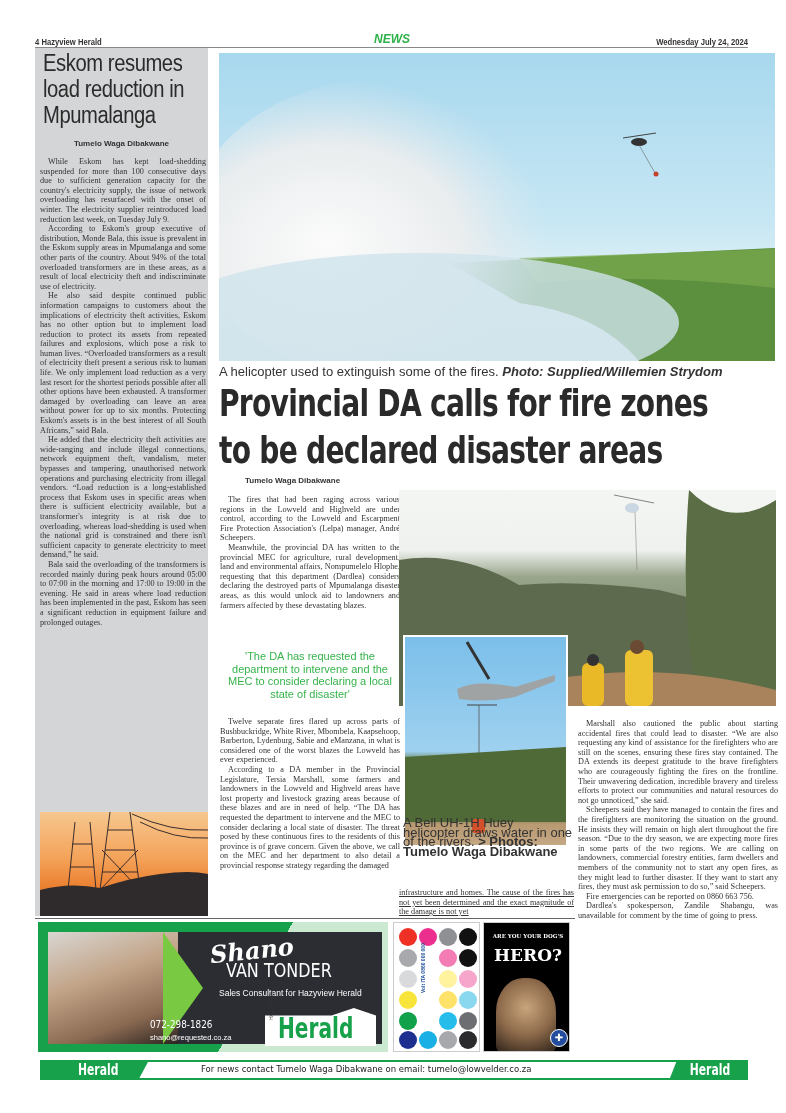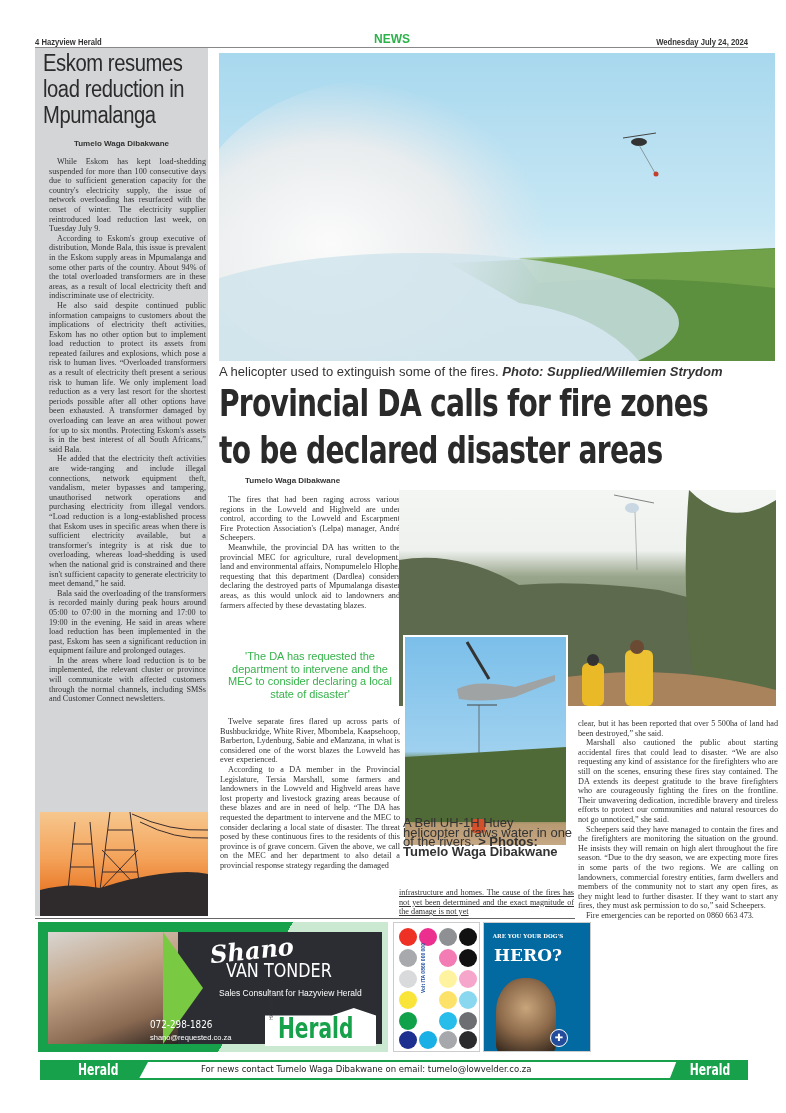--- a/index.html
+++ b/index.html
@@ -3,30 +3,30 @@
 <meta charset="utf-8">
 <style>
   * { box-sizing: border-box; margin: 0; padding: 0; }
   html, body { width: 786px; height: 1113px; background: #ffffff; overflow: hidden; }
   body { position: relative; font-family: "Liberation Serif", serif; color: #222; }
 
   .abs { position: absolute; }
 
   
   .hdr-left { left: 35px; top: 37px; font-family: "Liberation Sans", sans-serif; font-size: 9px; font-weight: bold; color: #333; transform: scaleX(0.85); transform-origin: left; }
-  .hdr-center { left: 374px; top: 32px; font-family: "Liberation Sans", sans-serif; font-size: 12px; font-weight: bold; color: #2db14a; }
+  .hdr-center { left: 374px; top: 32px; font-family: "Liberation Sans", sans-serif; font-size: 12px; font-weight: bold; color: #2db14a; font-style: italic; }
   .hdr-right { right: 38px; top: 37px; font-family: "Liberation Sans", sans-serif; font-size: 9px; font-weight: bold; color: #333; transform: scaleX(0.85); transform-origin: right; }
   .hdr-rule { left: 35px; top: 47px; width: 713px; height: 1px; background: #888; }
 
   
   .sidebar { left: 35px; top: 48px; width: 173px; height: 868px; background: #d4d5d7; }
   .side-title { left: 43px; top: 50px; width: 165px; font-family: "Liberation Sans", sans-serif; font-size: 23px; line-height: 26px; color: #2b2b2b; letter-spacing: -0.5px; transform: scaleX(0.88); transform-origin: left; }
   .side-byline { left: 35px; top: 139px; width: 173px; text-align: center; font-family: "Liberation Sans", sans-serif; font-size: 8px; font-weight: bold; color: #333; }
   .side-body { left: 40px; top: 157px; width: 166px; font-size: 8.2px; line-height: 9.6px; color: #333; text-align: justify; }
-  .side-body p { text-indent: 8px; margin-left: 9px; }
+  .side-body p { text-indent: 8px; }
   .side-photo { left: 40px; top: 812px; width: 168px; height: 104px; background: linear-gradient(180deg, #f6c78e 0%, #f4a259 45%, #e97c2c 75%, #3a2f33 78%, #2f2a2c 100%); overflow: hidden; }
 
   
   .main-photo { left: 219px; top: 53px; width: 556px; height: 308px; overflow: hidden; background: linear-gradient(180deg, #a8d8ee 0%, #c7e7f4 55%, #e3f1f6 75%, #d9e8ea 100%); }
   .main-caption { left: 219px; top: 364px; font-family: "Liberation Sans", sans-serif; font-size: 13px; color: #333; }
   .main-caption b { font-style: italic; }
 
   
   .headline { left: 219px; top: 380px; width: 560px; font-family: "DejaVu Sans", sans-serif; font-weight: bold; font-size: 38px; line-height: 47px; color: #2a2a2a; letter-spacing: -1px; transform: scaleX(0.74); transform-origin: left; white-space: nowrap; }
   .byline2 { left: 245px; top: 476px; font-family: "Liberation Sans", sans-serif; font-size: 8px; font-weight: bold; color: #333; }
@@ -58,21 +58,21 @@
   .ad1 .phone { position: absolute; left: 112px; top: 96px; font-family: "DejaVu Sans", sans-serif; font-size: 11px; color: #fff; transform: scaleX(0.8); transform-origin: left; }
   .ad1 .email { position: absolute; left: 112px; top: 111px; font-family: "Liberation Sans", sans-serif; font-size: 7.5px; color: #fff; }
   .ad1 .brand { position: absolute; left: 227px; top: 86px; width: 111px; height: 38px; background: #fff; clip-path: polygon(0 20%, 60% 20%, 80% 0, 100% 20%, 100% 100%, 0 100%); }
   .ad1 .brand-small { position: absolute; left: 230px; top: 98px; font-family: "Liberation Sans", sans-serif; font-size: 5px; color: #333; transform: rotate(-90deg); transform-origin: left top; }
   .ad1 .brand-text { position: absolute; left: 240px; top: 90px; font-family: "DejaVu Sans", sans-serif; font-weight: bold; font-size: 28px; color: #16a14a; transform: scaleX(0.72); transform-origin: left; }
 
   .ad2 { left: 393px; top: 922px; width: 87px; height: 130px; background: #fff; border: 1px solid #ccc; }
   .dot { position: absolute; width: 18px; height: 18px; border-radius: 50%; }
   .ad2 .vert { position: absolute; left: 26px; top: 70px; font-family: "Liberation Sans", sans-serif; font-size: 5px; font-weight: bold; color: #1f4fa0; transform: rotate(-90deg); transform-origin: left top; white-space: nowrap; }
 
-  .ad3 { left: 483px; top: 922px; width: 108px; height: 130px; background: #0369a1; border: 1px solid #ccc; overflow: hidden; }
+  .ad3 { left: 483px; top: 922px; width: 87px; height: 130px; background: #000000; border: 1px solid #ccc; overflow: hidden; }
   .ad3 .q { position: absolute; left: 0; width: 88px; top: 10px; text-align: center; font-family: "DejaVu Serif", serif; font-weight: bold; font-size: 5.5px; color: #fff; }
   .ad3 .hero { position: absolute; left: 0; width: 88px; top: 22px; text-align: center; font-family: "DejaVu Serif", serif; font-weight: bold; font-size: 17px; color: #fff; }
   .ad3 .dog { position: absolute; left: 12px; top: 55px; width: 60px; height: 75px; border-radius: 45% 45% 10% 10%; background: radial-gradient(circle at 50% 40%, #c9a57c 0%, #8d6a4a 50%, #2a2018 100%); }
   .ad3 .badge { position: absolute; left: 66px; top: 106px; width: 18px; height: 18px; border-radius: 50%; background: #244c9c; border: 1px solid #fff; color: #fff; font-size: 10px; line-height: 16px; text-align: center; }
 
   
   .footer { left: 40px; top: 1060px; width: 708px; height: 20px; background: #fff; border-top: 2px solid #16a14a; border-bottom: 2px solid #16a14a; }
   .footer .logo-l { position: absolute; left: 0; top: 0; width: 108px; height: 16px; background: #16a14a; clip-path: polygon(0 0, 100% 0, 92% 100%, 0 100%); }
   .footer .logo-r { position: absolute; right: 0; top: 0; width: 78px; height: 16px; background: #16a14a; clip-path: polygon(8% 0, 100% 0, 100% 100%, 0 100%); }
   .footer .lt { position: absolute; left: 38px; top: -1px; font-family: "DejaVu Sans", sans-serif; font-weight: bold; font-size: 15px; color: #fff; transform: scaleX(0.72); transform-origin: left; }
@@ -89,21 +89,20 @@
 
 <div class="abs sidebar"></div>
 <div class="abs side-title">Eskom resumes load reduction in Mpumalanga</div>
 <div class="abs side-byline">Tumelo Waga Dibakwane</div>
 <div class="abs side-body">
   <p>While Eskom has kept load-shedding suspended for more than 100 consecutive days due to sufficient generation capacity for the country's electricity supply, the issue of network overloading has resurfaced with the onset of winter. The electricity supplier reintroduced load reduction last week, on Tuesday July 9.</p>
   <p>According to Eskom's group executive of distribution, Monde Bala, this issue is prevalent in the Eskom supply areas in Mpumalanga and some other parts of the country. About 94% of the total overloaded transformers are in these areas, as a result of local electricity theft and indiscriminate use of electricity.</p>
   <p>He also said despite continued public information campaigns to customers about the implications of electricity theft activities, Eskom has no other option but to implement load reduction to protect its assets from repeated failures and explosions, which pose a risk to human lives. “Overloaded transformers as a result of electricity theft present a serious risk to human life. We only implement load reduction as a very last resort for the shortest periods possible after all other options have been exhausted. A transformer damaged by overloading can leave an area without power for up to six months. Protecting Eskom's assets is in the best interest of all South Africans,” said Bala.</p>
   <p>He added that the electricity theft activities are wide-ranging and include illegal connections, network equipment theft, vandalism, meter bypasses and tampering, unauthorised network operations and purchasing electricity from illegal vendors. “Load reduction is a long-established process that Eskom uses in specific areas when there is sufficient electricity available, but a transformer's integrity is at risk due to overloading, whereas load-shedding is used when the national grid is constrained and there isn't sufficient capacity to generate electricity to meet demand,” he said.</p>
   <p>Bala said the overloading of the transformers is recorded mainly during peak hours around 05:00 to 07:00 in the morning and 17:00 to 19:00 in the evening. He said in areas where load reduction has been implemented in the past, Eskom has seen a significant reduction in equipment failure and prolonged outages.</p>
-  <p>In the areas where load reduction is to be implemented, the relevant cluster or province will communicate with affected customers through the normal channels, including SMSs and Customer Connect newsletters.</p>
 </div>
 <div class="abs side-photo">
   <svg width="168" height="104">
     <g stroke="#3a2c2c" stroke-width="1" fill="none">
       <path d="M70 0 L60 78 M90 0 L100 78 M62 60 L98 60 M65 38 L95 38 M68 18 L92 18 M60 78 L98 38 M100 78 L62 38"></path>
       <path d="M35 10 L28 78 M50 10 L56 78 M30 55 L54 55 M32 32 L52 32"></path>
       <path d="M92 2 Q130 20 168 18"></path>
       <path d="M100 10 Q135 28 168 26"></path>
     </g>
     <path d="M0 78 Q30 70 60 76 Q90 66 120 62 Q150 58 168 62 L168 104 L0 104 Z" fill="#2f2a2c"></path>
@@ -184,24 +183,24 @@
 </div>
 <div class="abs heli-caption">
   <span>A Bell UH-1H Huey helicopter draws water in one of the rivers.</span>
   <b>&gt; Photos: Tumelo Waga Dibakwane</b>
 </div>
 
 <div class="abs col col2">
   <p style="text-indent:0">infrastructure and homes. The cause of the fires has not yet been determined and the exact magnitude of the damage is not yet</p>
 </div>
 <div class="abs col col3a">
-  <p style="text-indent:0">clear, but it has been reported that over 5 500ha of land had been destroyed,” she said.</p>
   <p>Marshall also cautioned the public about starting accidental fires that could lead to disaster. “We are also requesting any kind of assistance for the firefighters who are still on the scenes, ensuring these fires stay contained. The DA extends its deepest gratitude to the brave firefighters who are courageously fighting the fires on the frontline. Their unwavering dedication, incredible bravery and tireless efforts to protect our communities and natural resources do not go unnoticed,” she said.</p>
   <p>Scheepers said they have managed to contain the fires and the firefighters are monitoring the situation on the ground. He insists they will remain on high alert throughout the fire season. “Due to the dry season, we are expecting more fires in some parts of the two regions. We are calling on landowners, commercial forestry entities, farm dwellers and members of the community not to start any open fires, as they might lead to further disaster. If they want to start any fires, they must ask permission to do so,” said Scheepers.</p>
-  <p>Fire emergencies can be reported on 0860 663 473.</p>
+  <p>Fire emergencies can be reported on 0860 663 756.</p>
+  <p>Dardlea's spokesperson, Zandile Shabangu, was unavailable for comment by the time of going to press.</p>
 </div>
 
 <div class="abs ad-rule"></div>
 <div class="abs ad1">
   <div class="greenframe"></div>
   <div class="inner"></div>
   <div class="photo"></div>
   <div class="chev"></div>
   <div class="name-script">Shano</div>
   <div class="name-last">VAN TONDER</div>

